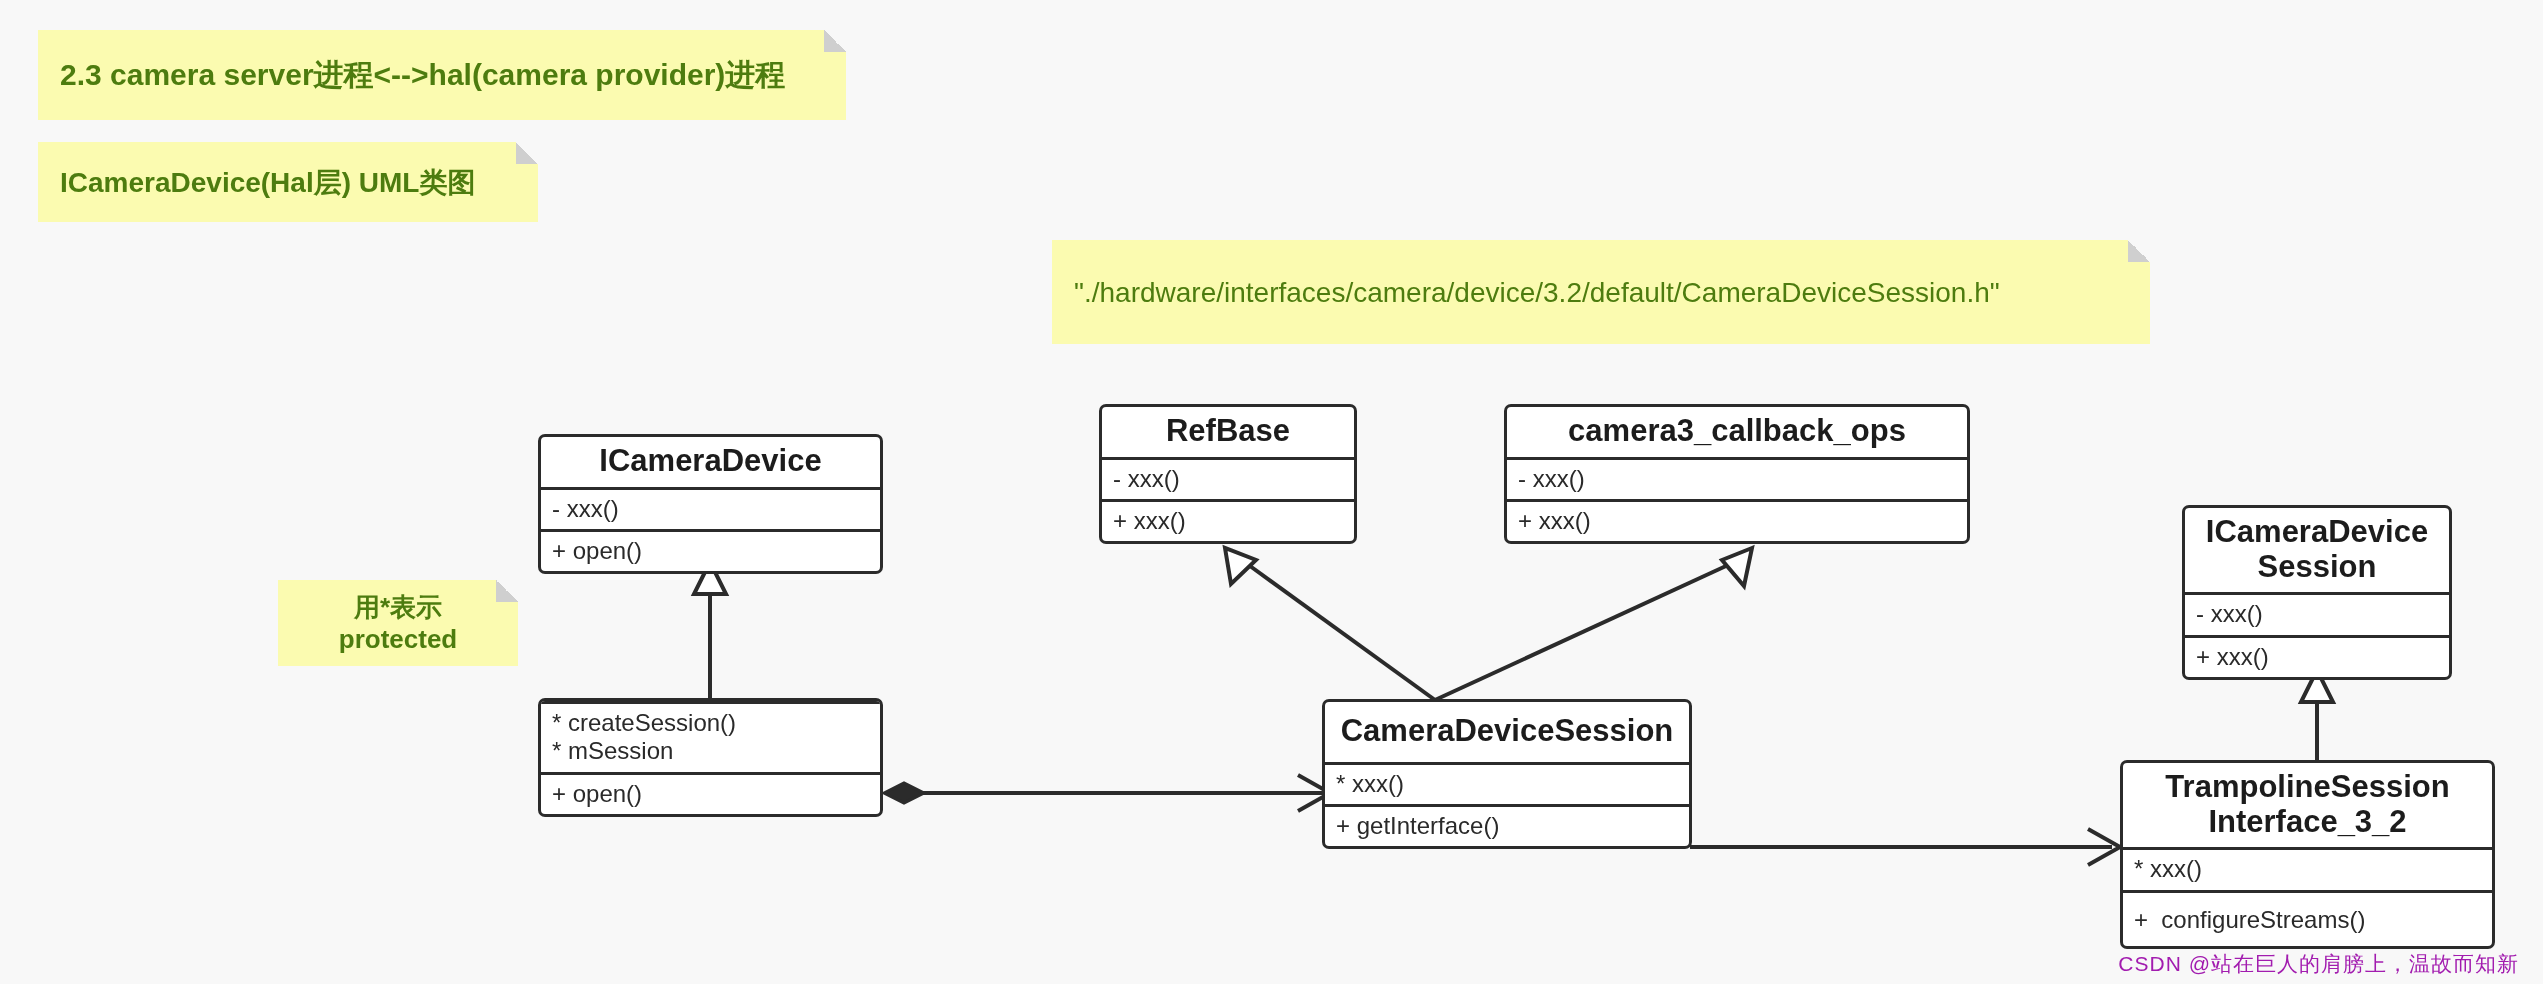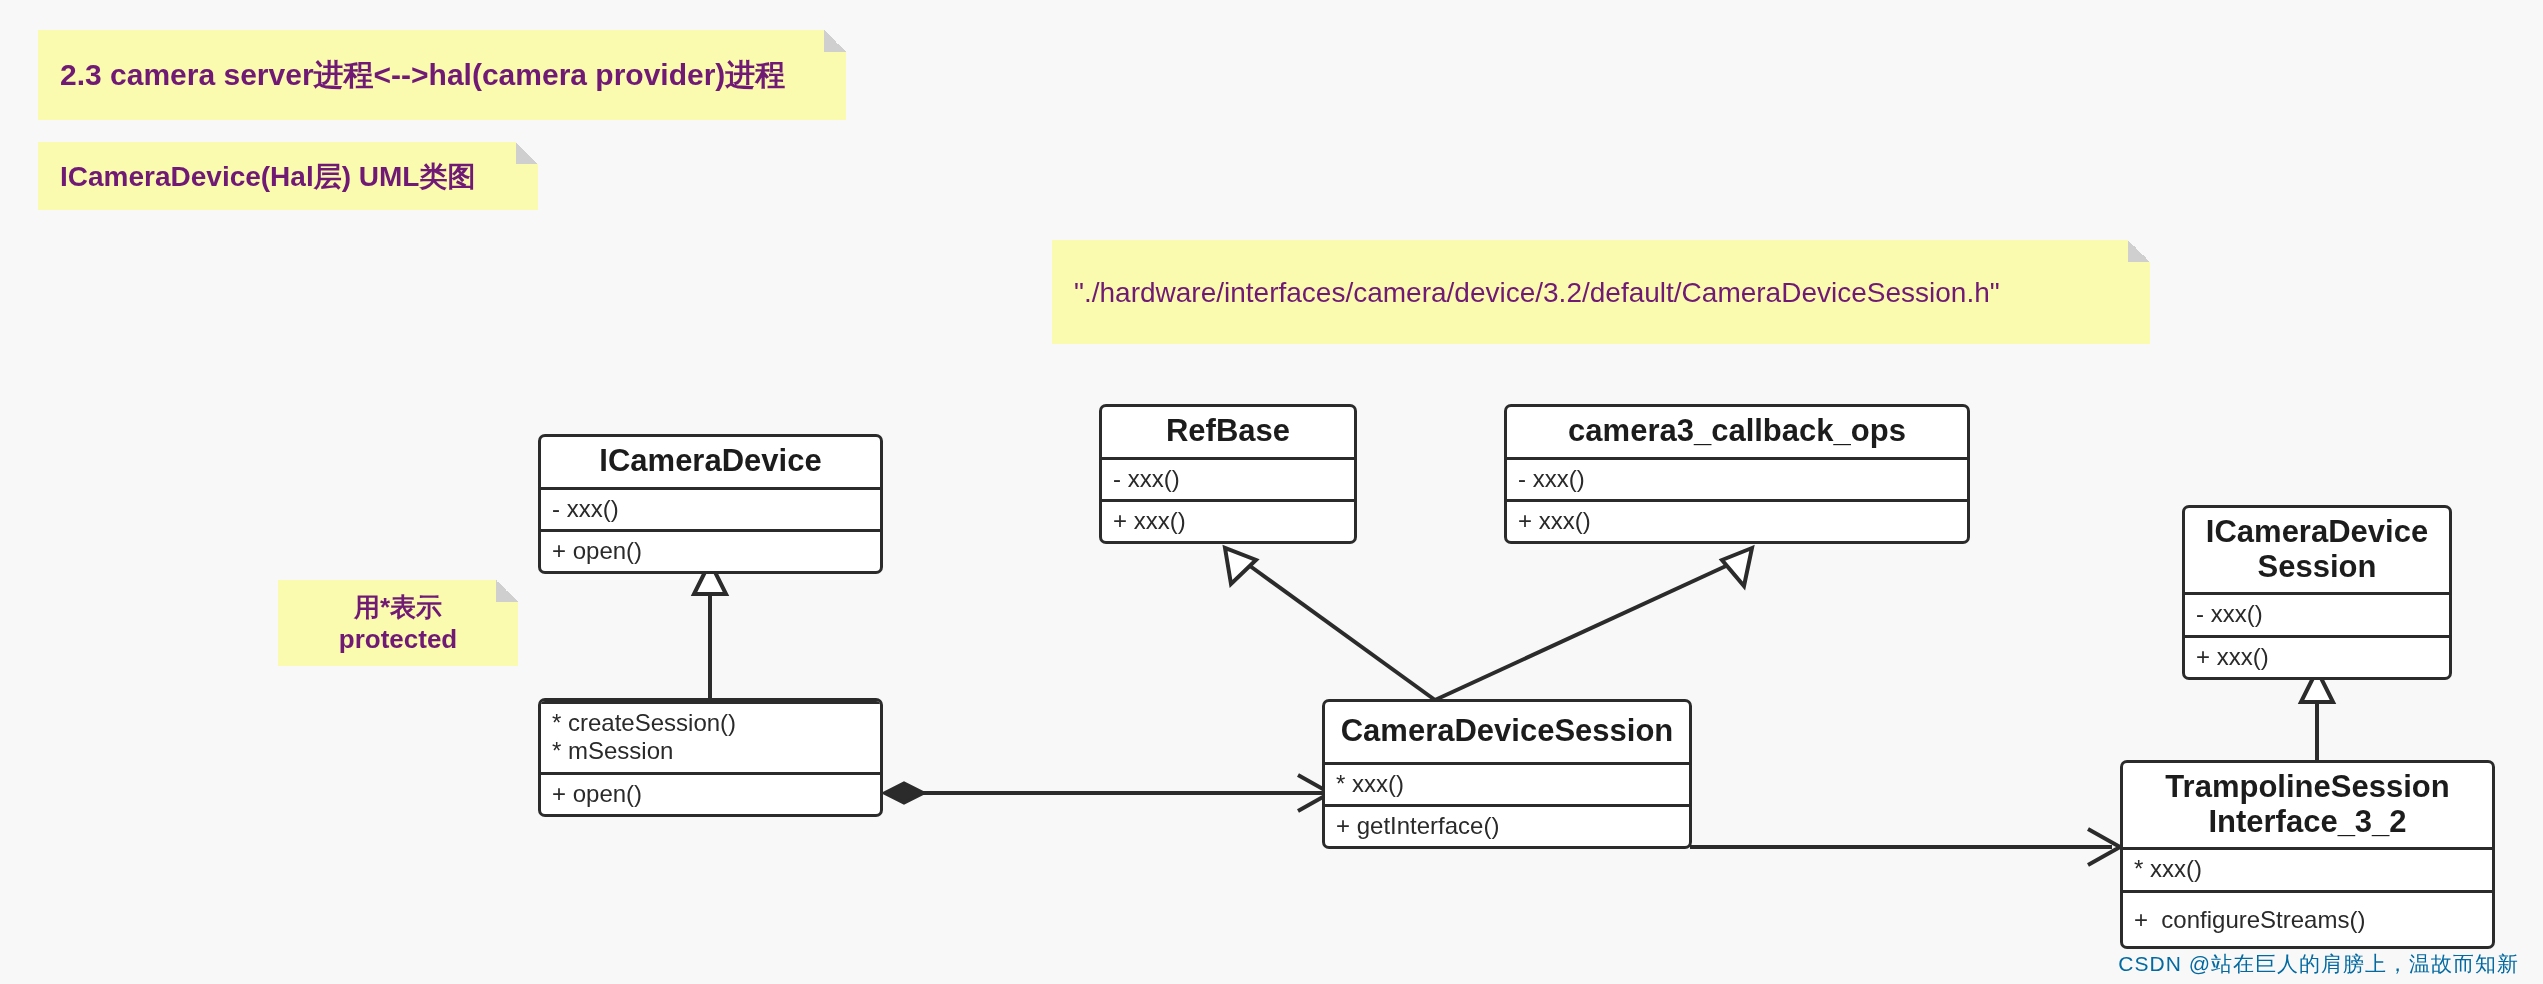--- a/index.html
+++ b/index.html
@@ -17,38 +17,38 @@
     width: 2543px;
     height: 984px;
     background: #f8f8f8;
     overflow: hidden;
   }
 
   
   .note {
     position: absolute;
     background: #fbfbb0;
-    color: #701a75;
+    color: #4d7c0f;
     font-weight: bold;
     box-sizing: border-box;
     display: flex;
     align-items: center;
     line-height: 1.25;
   }
   .note .note-text { display: block; width: 100%; }
   .note .fold {
     position: absolute;
     top: 0;
     right: 0;
     width: 22px;
     height: 22px;
     background: linear-gradient(225deg, #f8f8f8 0 50%, #cfcfcf 50% 100%);
   }
   .note-title    { left: 38px;  top: 30px;  width: 808px; height: 90px;  padding-left: 22px; font-size: 30px; }
-  .note-subtitle { left: 38px;  top: 142px; width: 500px; height: 68px;  padding-left: 22px; font-size: 28px; }
+  .note-subtitle { left: 38px;  top: 142px; width: 500px; height: 80px;  padding-left: 22px; font-size: 28px; }
   .note-path     { left: 1052px;top: 240px; width: 1098px;height: 104px; padding-left: 22px; font-size: 28px; font-weight: normal; }
   .note-path .note-text { font-weight: normal; }
   .note-protected{ left: 278px; top: 580px; width: 240px; height: 86px;  font-size: 26px; text-align: center; justify-content: center; }
   .note-protected .note-text { text-align: center; }
 
   
   .uml {
     position: absolute;
     box-sizing: border-box;
     background: #ffffff;
@@ -87,21 +87,21 @@
     z-index: 2;
     pointer-events: none;
   }
 
   
   .watermark {
     position: absolute;
     right: 24px;
     bottom: 6px;
     font-size: 21px;
-    color: #0369a1;
+    color: #a21caf;
     letter-spacing: 1px;
     z-index: 9;
   }
 </style>
 </head>
 <body>
 
 <div id="canvas">
 
   <div class="note note-title">

